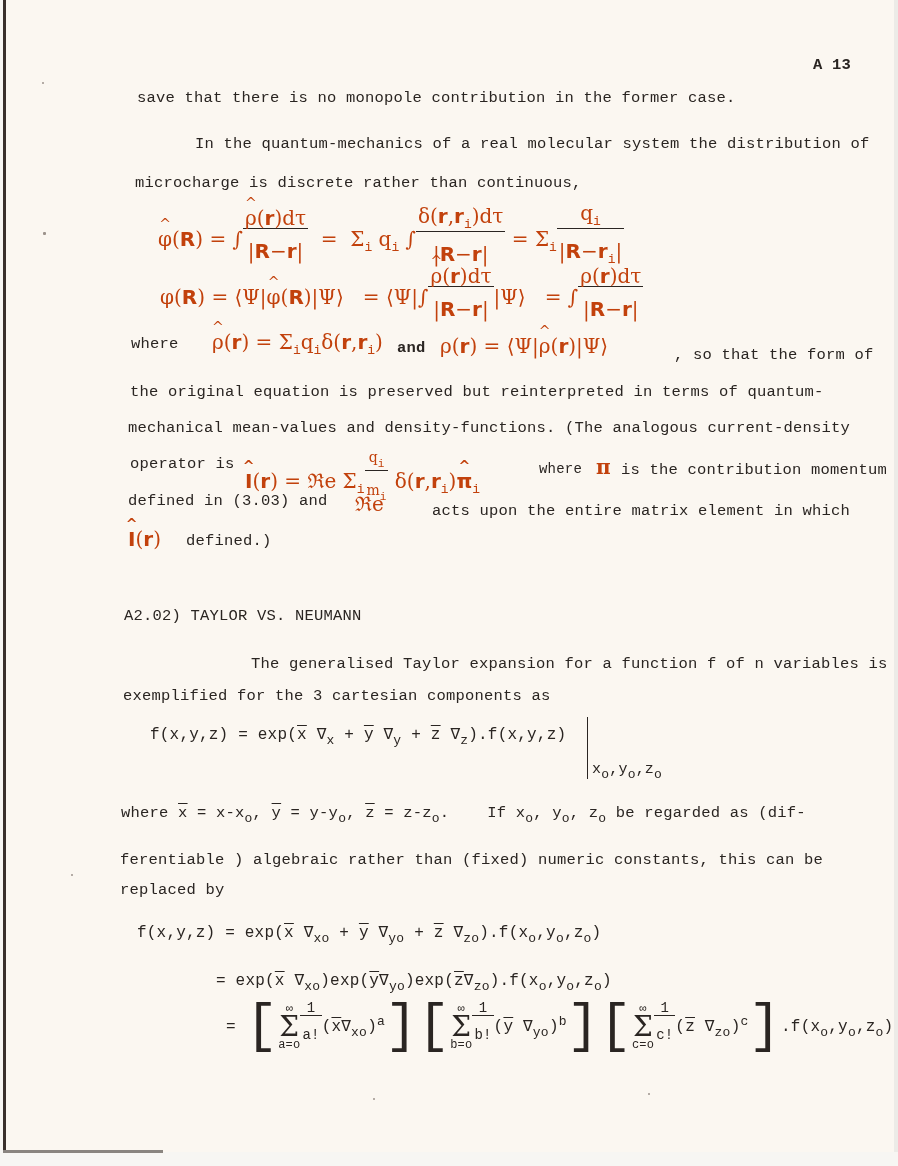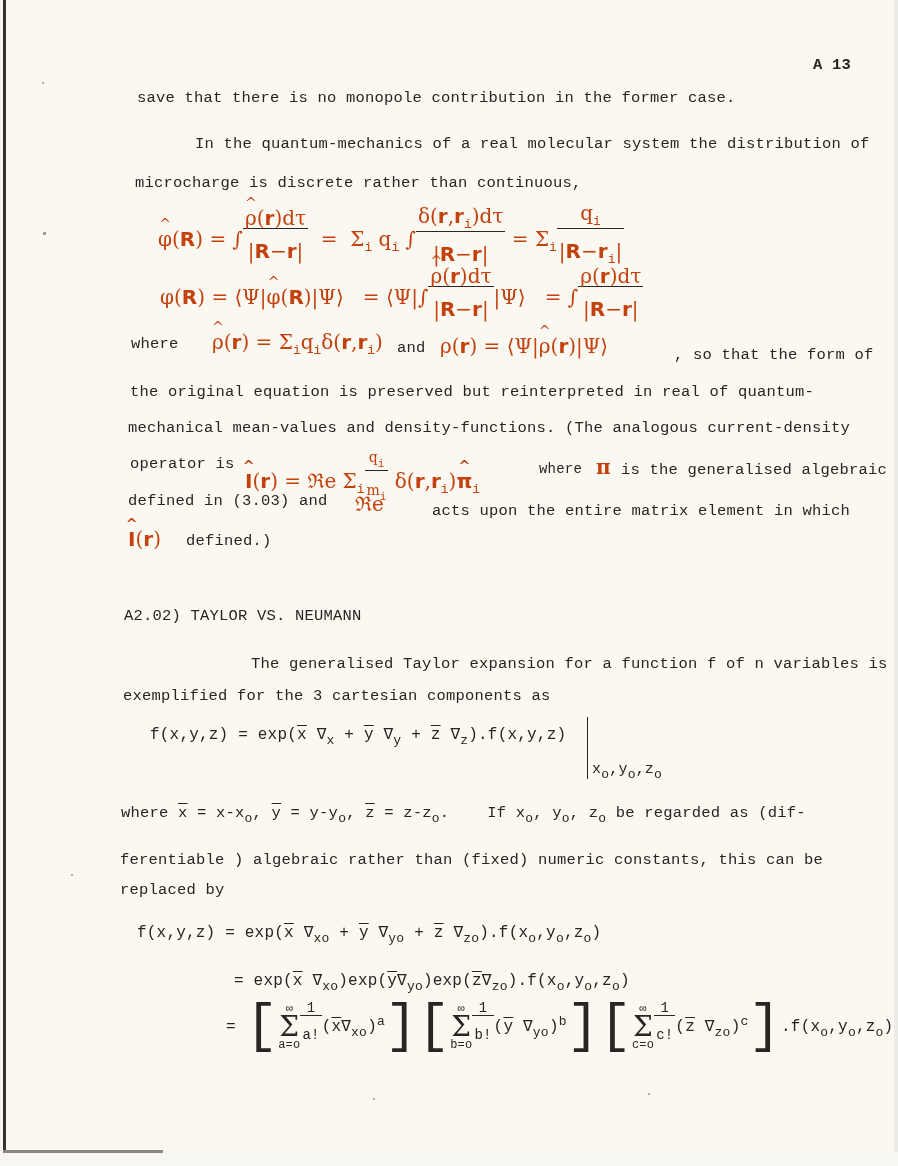--- a/index.html
+++ b/index.html
@@ -68,36 +68,36 @@
 </div>
 
 <div class="math" style="left:160px; top:266px;">
   φ(<span class="b">R</span>) = ⟨Ψ|<span class="hat">φ</span>(<span class="b">R</span>)|Ψ⟩ &nbsp;&nbsp;= ⟨Ψ|∫<span class="frac"><span class="num"><span class="hat">ρ</span>(<span class="b">r</span>)dτ</span><span class="den">|<span class="b">R</span>−<span class="b">r</span>|</span></span>|Ψ⟩ &nbsp;&nbsp;= ∫<span class="frac"><span class="num">ρ(<span class="b">r</span>)dτ</span><span class="den">|<span class="b">R</span>−<span class="b">r</span>|</span></span>
 </div>
 
 <div class="line" style="left:131px; top:337px;">where</div>
 <div class="math" style="left:212px; top:332px;">
   <span class="hat">ρ</span>(<span class="b">r</span>) = Σ<sub>i</sub>q<sub>i</sub>δ(<span class="b">r</span>,<span class="b">r</span><sub>i</sub>)
 </div>
-<div class="line" style="left:397px; top:341px;">and</div>
+<div class="line" style="left:397px; top:341px;font-weight:bold;">and</div>
 <div class="math" style="left:440px; top:336px;">
   ρ(<span class="b">r</span>) = ⟨Ψ|<span class="hat">ρ</span>(<span class="b">r</span>)|Ψ⟩
 </div>
 <div class="line" style="left:674px; top:348px;">, so that the form of</div>
 
-<div class="line" style="left:130px; top:385px;">the original equation is preserved but reinterpreted in real of quantum-</div>
+<div class="line" style="left:130px; top:385px;">the original equation is preserved but reinterpreted in terms of quantum-</div>
 <div class="line" style="left:128px; top:421px;">mechanical mean-values and density-functions.   (The analogous current-density</div>
 
 <div class="line" style="left:130px; top:457px;">operator is</div>
 <div class="math" style="left:245px; top:450px;">
   <span class="hat b">I</span>(<span class="b">r</span>) = <span style="font-family:'DejaVu Serif',serif;">ℜe</span> Σ<sub>i</sub><span class="frac" style="font-size:14px;"><span class="num" style="border-bottom:1.5px solid #2a2522;">q<sub style="font-size:11px;">i</sub></span><span class="den" style="border:none;">m<sub style="font-size:11px;">i</sub></span></span> δ(<span class="b">r</span>,<span class="b">r</span><sub>i</sub>)<span class="hat b">π</span><sub>i</sub>
 </div>
 <div class="line" style="left:539px; top:462px; font-size:14px;">where</div>
 <div class="math" style="left:596px; top:457px; font-weight:bold;">π</div>
-<div class="line" style="left:621px; top:463px;">is the generalised algebraic</div>
+<div class="line" style="left:621px; top:463px;">is the contribution momentum</div>
 
 <div class="line" style="left:128px; top:494px;">defined in (3.03) and</div>
 <div class="math" style="left:355px; top:494px;">ℜe</div>
 <div class="line" style="left:432px; top:504px;">acts upon the entire matrix element in which</div>
 
 <div class="math" style="left:128px; top:529px;">
   <span class="hat b">I</span>(<span class="b">r</span>)
 </div>
 <div class="line" style="left:186px; top:534px;">defined.)</div>
 
@@ -119,21 +119,21 @@
   x<sub>o</sub>, y<sub>o</sub>, z<sub>o</sub>
   <span>be regarded as (dif-</span>
 </div>
 <div class="line" style="left:120px; top:853px;">ferentiable )  algebraic rather than (fixed) numeric constants, this can be</div>
 <div class="line" style="left:120px; top:883px;">replaced by</div>
 
 <div class="line" style="left:137px; top:925px; font-size:16px;">
   f(x,y,z) = exp(<span class="over">x</span> ∇<sub>xo</sub> + <span class="over">y</span> ∇<sub>yo</sub> + <span class="over">z</span> ∇<sub>zo</sub>).f(x<sub>o</sub>,y<sub>o</sub>,z<sub>o</sub>)
 </div>
 
-<div class="line" style="left:234px; top:973px; font-size:16px;">
+<div class="line" style="left:216px; top:973px; font-size:16px;">
   = exp(<span class="over">x</span> ∇<sub>xo</sub>)exp(<span class="over">y</span>∇<sub>yo</sub>)exp(<span class="over">z</span>∇<sub>zo</sub>).f(x<sub>o</sub>,y<sub>o</sub>,z<sub>o</sub>)
 </div>
 
 <div class="line" style="left:226px; top:1000px; font-size:16px;">
   = <span class="bracket">[</span><span class="bigsum"><span>∞</span><span class="s">Σ</span><span>a=o</span></span><span class="frac" style="font-size:14px;"><span class="num" style="border-bottom:1.5px solid #2a2522;">1</span><span class="den" style="border:none;">a!</span></span>(<span class="over">x</span>∇<sub>xo</sub>)<sup>a</sup><span class="bracket">][</span><span class="bigsum"><span>∞</span><span class="s">Σ</span><span>b=o</span></span><span class="frac" style="font-size:14px;"><span class="num" style="border-bottom:1.5px solid #2a2522;">1</span><span class="den" style="border:none;">b!</span></span>(<span class="over">y</span> ∇<sub>yo</sub>)<sup>b</sup><span class="bracket">][</span><span class="bigsum"><span>∞</span><span class="s">Σ</span><span>c=o</span></span><span class="frac" style="font-size:14px;"><span class="num" style="border-bottom:1.5px solid #2a2522;">1</span><span class="den" style="border:none;">c!</span></span>(<span class="over">z</span> ∇<sub>zo</sub>)<sup>c</sup><span class="bracket">]</span>.f(x<sub>o</sub>,y<sub>o</sub>,z<sub>o</sub>)
 </div>
 
 <div class="speck" style="left:42px; top:82px;"></div>
 <div class="speck" style="left:43px; top:232px; width:3px; height:3px;"></div>
 <div class="speck" style="left:71px; top:874px;"></div>

